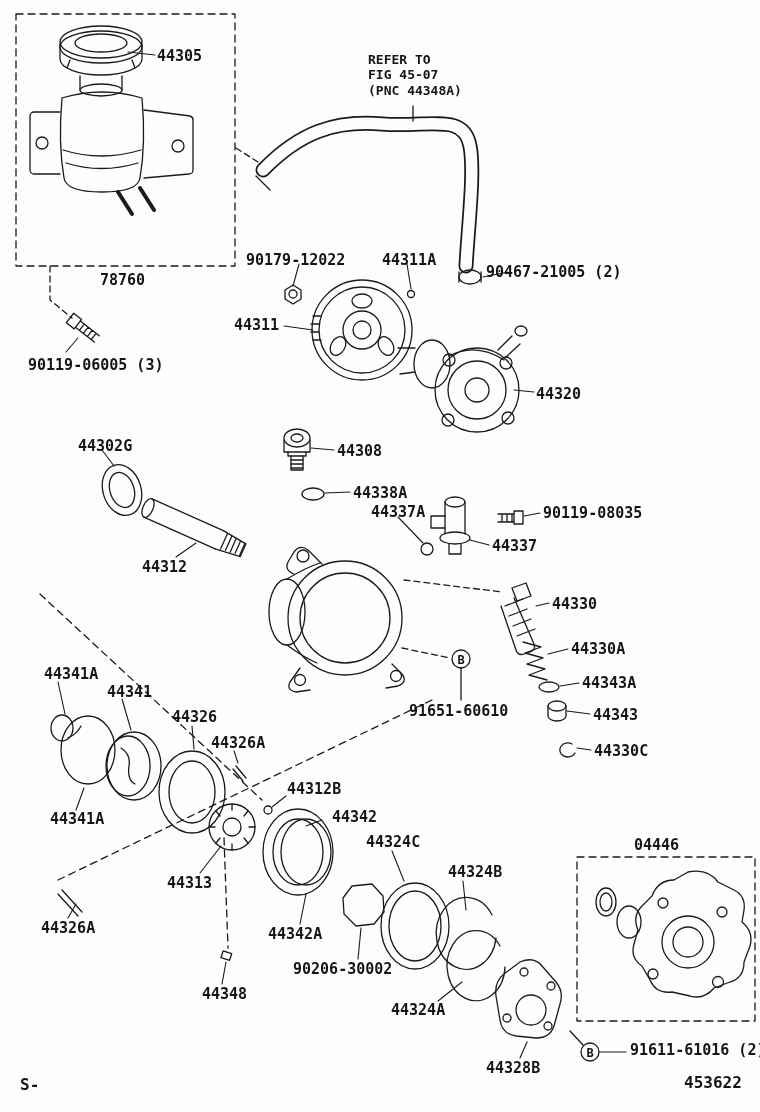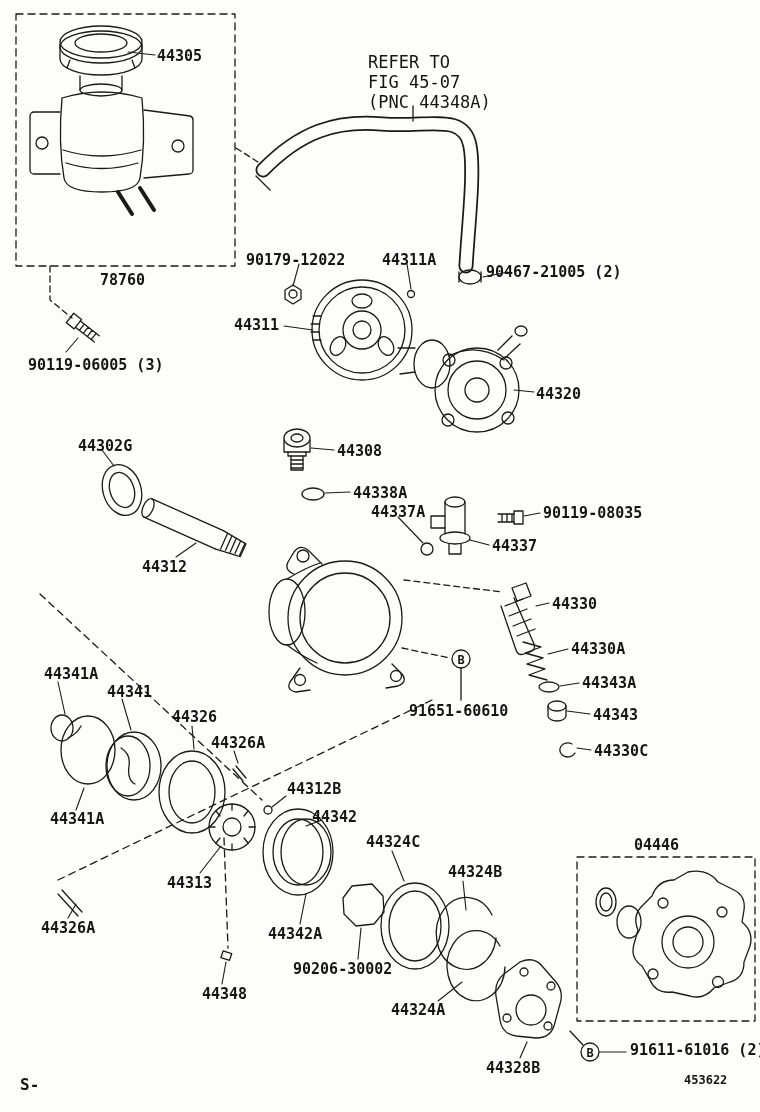--- a/index.html
+++ b/index.html
@@ -2,22 +2,22 @@
 <html><head>
 <meta charset="utf-8">
 <title>453622</title>
 <style>
   *{box-sizing:border-box}
   body{margin:0;background:#e8e8e8}
   .stage{position:relative;width:760px;height:1112px;margin:0 auto;background:#fdfdfb;
          font-family:"DejaVu Sans Mono","Liberation Mono",monospace;color:#151515;overflow:hidden}
   .art{position:absolute;left:0;top:0}
   .lbl{position:absolute;font-size:15px;font-weight:700;line-height:1.1;white-space:nowrap}
-  .note{position:absolute;font-size:17px;font-weight:400;line-height:1.18;white-space:nowrap}
-  .fig-num{font-size:12px}
+  .note{position:absolute;font-size:13px;font-weight:700;line-height:1.18;white-space:nowrap}
+  .fig-num{font-size:16px}
   .footer-s{font-size:16px}
   .bsym{font:700 12px "DejaVu Sans Mono",monospace;fill:#151515}
 </style>
 </head>
 <body>
 
 <div class="stage">
 
 <svg class="art" width="760" height="1112" viewBox="0 0 760 1112">
   <g stroke="#1a1a1a" stroke-width="1.3" fill="none" stroke-linecap="round" stroke-linejoin="round">
@@ -318,21 +318,21 @@
 <div class="lbl" style="left:571px;top:641px">44330A</div>
 <div class="lbl" style="left:582px;top:675px">44343A</div>
 <div class="lbl" style="left:593px;top:707px">44343</div>
 <div class="lbl" style="left:594px;top:743px">44330C</div>
 <div class="lbl" style="left:409px;top:703px">91651-60610</div>
 <div class="lbl" style="left:44px;top:666px">44341A</div>
 <div class="lbl" style="left:107px;top:684px">44341</div>
 <div class="lbl" style="left:172px;top:709px">44326</div>
 <div class="lbl" style="left:211px;top:735px">44326A</div>
 <div class="lbl" style="left:287px;top:781px">44312B</div>
-<div class="lbl" style="left:312px;top:809px">44342</div>
+<div class="lbl" style="left:332px;top:809px">44342</div>
 <div class="lbl" style="left:366px;top:834px">44324C</div>
 <div class="lbl" style="left:448px;top:864px">44324B</div>
 <div class="lbl" style="left:50px;top:811px">44341A</div>
 <div class="lbl" style="left:167px;top:875px">44313</div>
 <div class="lbl" style="left:268px;top:926px">44342A</div>
 <div class="lbl" style="left:293px;top:961px">90206-30002</div>
 <div class="lbl" style="left:41px;top:920px">44326A</div>
 <div class="lbl" style="left:202px;top:986px">44348</div>
 <div class="lbl" style="left:391px;top:1002px">44324A</div>
 <div class="lbl" style="left:634px;top:837px">04446</div>

